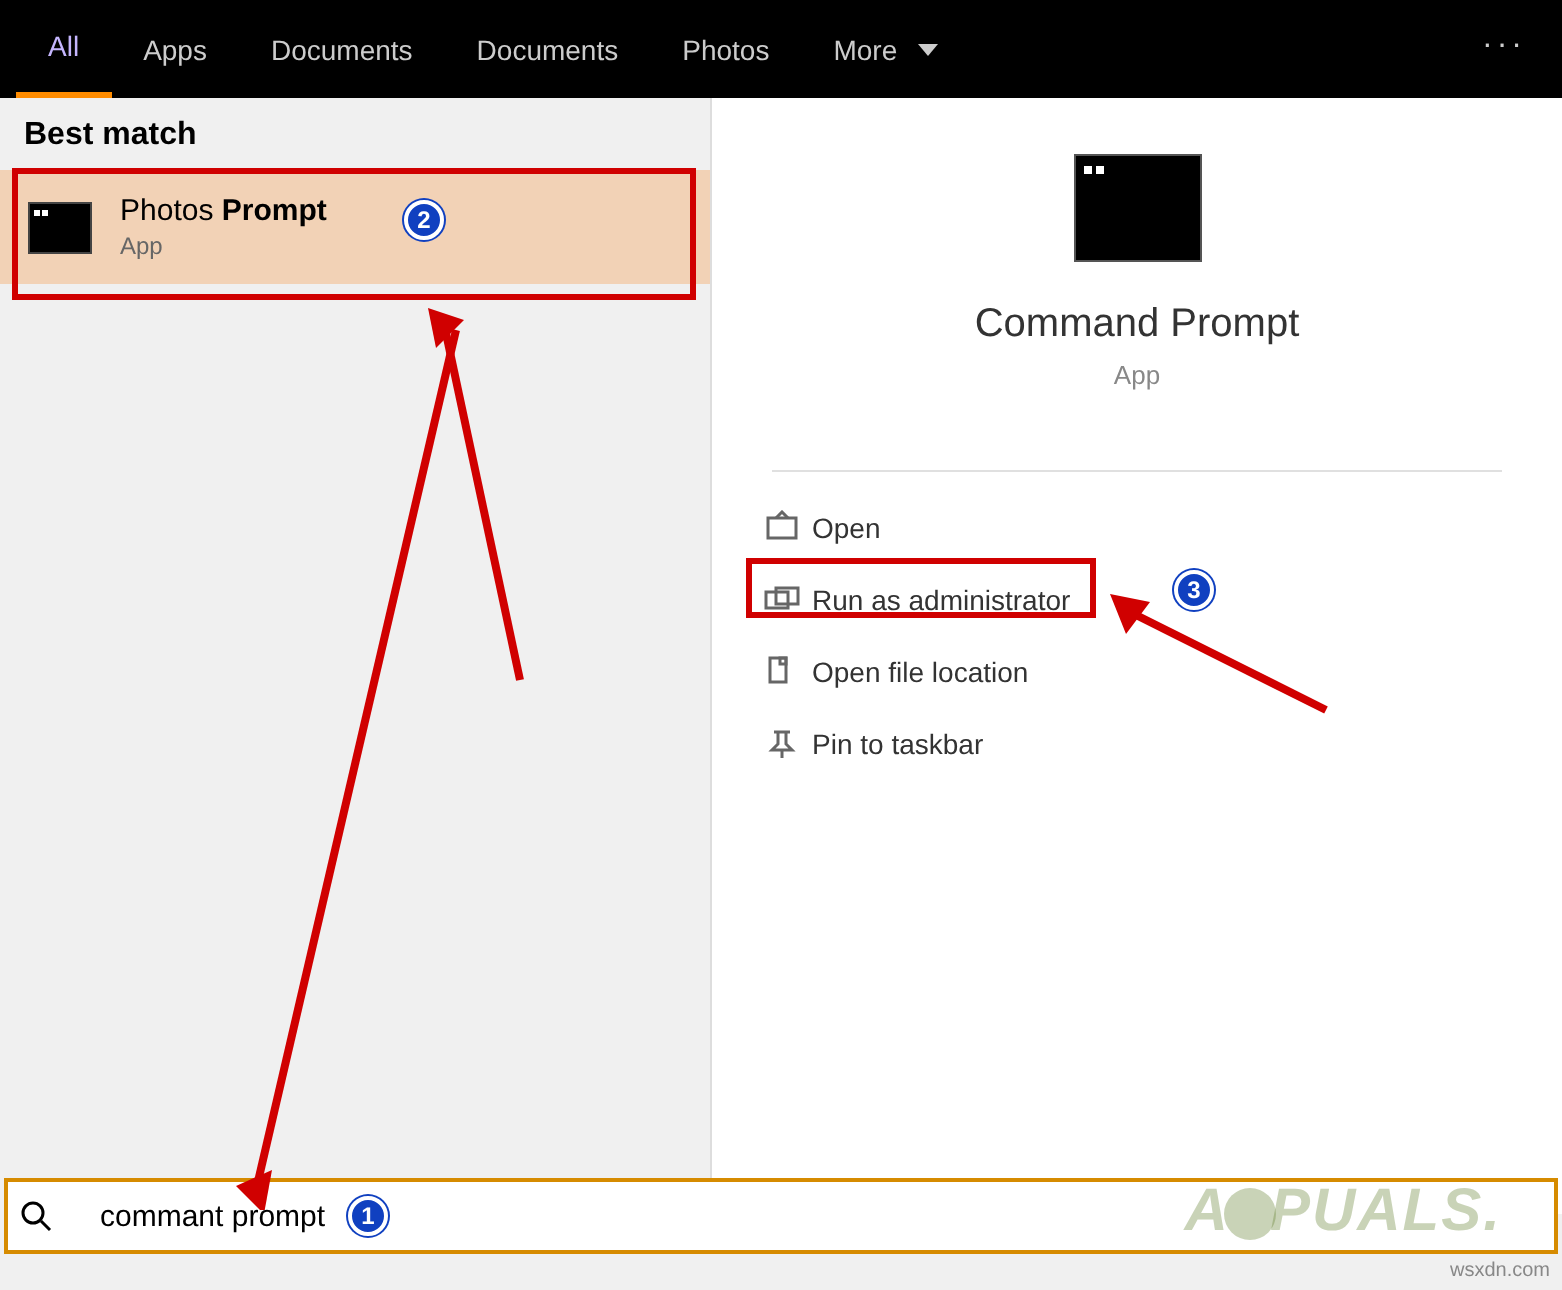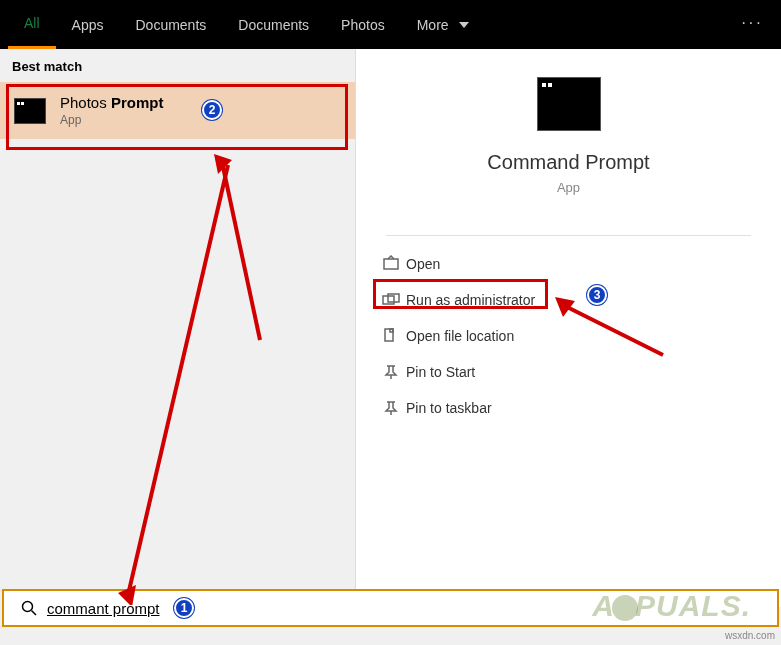--- a/index.html
+++ b/index.html
@@ -1,31 +1,31 @@
 <!DOCTYPE html>
 <html><head>
   <meta charset="utf-8">
   <style>
     * { box-sizing: border-box; margin: 0; padding: 0; font-family: "Segoe UI", Tahoma, sans-serif; }
     body { width: 781px; height: 645px; position: relative; background: #f0f0f0; overflow: hidden; }
 
     
     .topbar { background: #000; height: 49px; display: flex; align-items: center; padding: 0 8px; position: relative; }
     .tab { color: #ccc; font-size: 14px; padding: 14px 16px; cursor: pointer; height: 49px; display: flex; align-items: center; gap: 6px; }
-    .tab.active { color: #15803d; border-bottom: 3px solid #ff8c00; }
+    .tab.active { color: #c4b5fd; border-bottom: 3px solid #ff8c00; }
     .more-menu-icon { position: absolute; right: 18px; top: 14px; color: #ccc; font-size: 16px; letter-spacing: 2px; cursor: pointer; }
     .chevron-down { display:inline-block; width:0;height:0;border-left:5px solid transparent;border-right:5px solid transparent;border-top:6px solid #ccc; margin-left:4px; vertical-align: middle;}
 
     
     .columns { display: flex; height: calc(100% - 49px - 38px); }
     .left-col { width: 356px; background: #f0f0f0; border-right: 1px solid #ddd; }
     .right-col { flex: 1; background: #fff; display:flex; flex-direction:column; align-items:center; padding-top:20px;}
 
     
-    .section-label { font-size: 13px; font-weight: 600; padding: 10px 12px 8px; color: #000; border-radius: 12px; }
+    .section-label { font-size: 16px; font-weight: 600; padding: 10px 12px 8px; color: #000; border-radius: 12px; }
     .result-row { display: flex; align-items: center; gap: 14px; padding: 12px 14px; cursor: pointer; position: relative; }
     .result-row.highlight { background: #f2d2b6; }
     .red-box1 { border: 3px solid #d00000; position:absolute; left:6px; top:84px; width:342px; height:66px; pointer-events:none;}
     .cmd-icon { width: 32px; height: 26px; background: #000; border: 1px solid #444; position:relative;}
     .cmd-icon::before{content:""; position:absolute; top:3px; left:2px; width:3px;height:3px;background:#fff; box-shadow:4px 0 #fff;}
     .result-text { display:flex; flex-direction:column; }
     .result-title { font-size: 15px; color:#000;}
     .result-title .bold { font-weight:700; }
     .result-sub { font-size:12px; color:#666; margin-top:2px;}
 
@@ -34,21 +34,21 @@
     .preview-icon::before{content:""; position:absolute; top:5px; left:4px; width:4px;height:4px;background:#fff; box-shadow:6px 0 #fff;}
     .preview-title { font-size:20px; color:#333; margin-bottom:6px;}
     .preview-sub { font-size:13px; color:#888; }
     .sep { width: 86%; border:none; border-top:1px solid #e0e0e0; margin:40px 0 10px;}
     .actions { width: 100%; padding: 0 20px;}
     .action { display:flex; align-items:center; gap:6px; padding:9px 6px; font-size:14px; color:#333; cursor:pointer; position:relative;}
     .action-icon { width:18px; height:18px; display:flex; align-items:center; justify-content:center; color:#666;}
     .red-box2 { border:3px solid #d00000; position:absolute; left:-3px; top:-3px; right:110px; bottom:-3px; pointer-events:none; width: 175px; height: 30px;}
 
     
-    .searchbar { height:38px; background:#fff; border:2px solid #d68b00; display:flex; align-items:center; padding:0 17px; gap:10px; position:absolute; bottom:18px; left:2px; right:2px;text-decoration:underline;}
+    .searchbar { height:38px; background:#fff; border:2px solid #d68b00; display:flex; align-items:center; padding:0 6px; gap:24px; position:absolute; bottom:18px; left:2px; right:2px;}
     .search-icon-svg { width:16px; height:16px; }
     .search-input { border:none; outline:none; font-size:15px; flex:1; color:#000; background:transparent;}
 
     
     .badge { width:20px; height:20px; border-radius:50%; background:#1040c0; border:2px solid #fff; box-shadow:0 0 0 1px #1040c0; color:#fff; font-size:12px; font-weight:700; display:flex; align-items:center; justify-content:center; position:absolute;}
     .badge1 { left:174px; bottom:27px;}
     .badge2 { left:202px; top:100px;}
     .badge3 { right:174px; top:285px;}
 
     
@@ -127,28 +127,20 @@
             </svg>
           </span>
         <span>Open file location</span>
       </div>
       <div class="action">
         <span class="action-icon">
             <svg viewBox="0 0 18 18">
               <path d="M5 3 h8 M7 3 v6 l-3 3 h10 l-3 -3 v-6 M9 12 v4" class="ico-stroke"></path>
             </svg>
           </span>
-        <span>Pin to Start</span>
-      </div>
-      <div class="action">
-        <span class="action-icon">
-            <svg viewBox="0 0 18 18">
-              <path d="M5 3 h8 M7 3 v6 l-3 3 h10 l-3 -3 v-6 M9 12 v4" class="ico-stroke"></path>
-            </svg>
-          </span>
         <span>Pin to taskbar</span>
       </div>
     </div>
   </div>
 </div>
 
 <div class="searchbar">
   <svg class="search-icon-svg" viewBox="0 0 16 16">
       <circle cx="6.5" cy="6.5" r="5" stroke="#000" stroke-width="1.5" fill="none"></circle>
       <line x1="10.5" y1="10.5" x2="15" y2="15" stroke="#000" stroke-width="1.5"></line>

